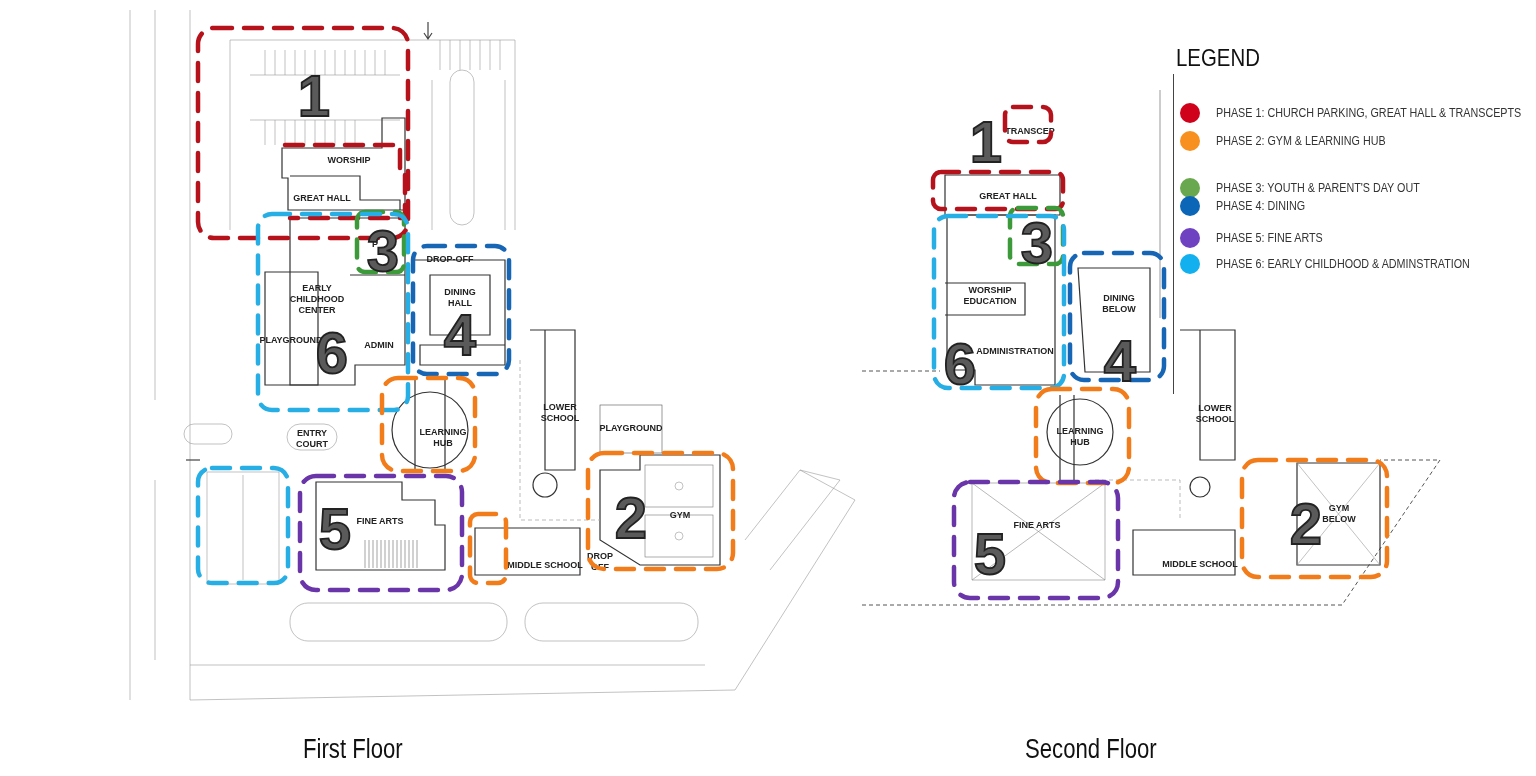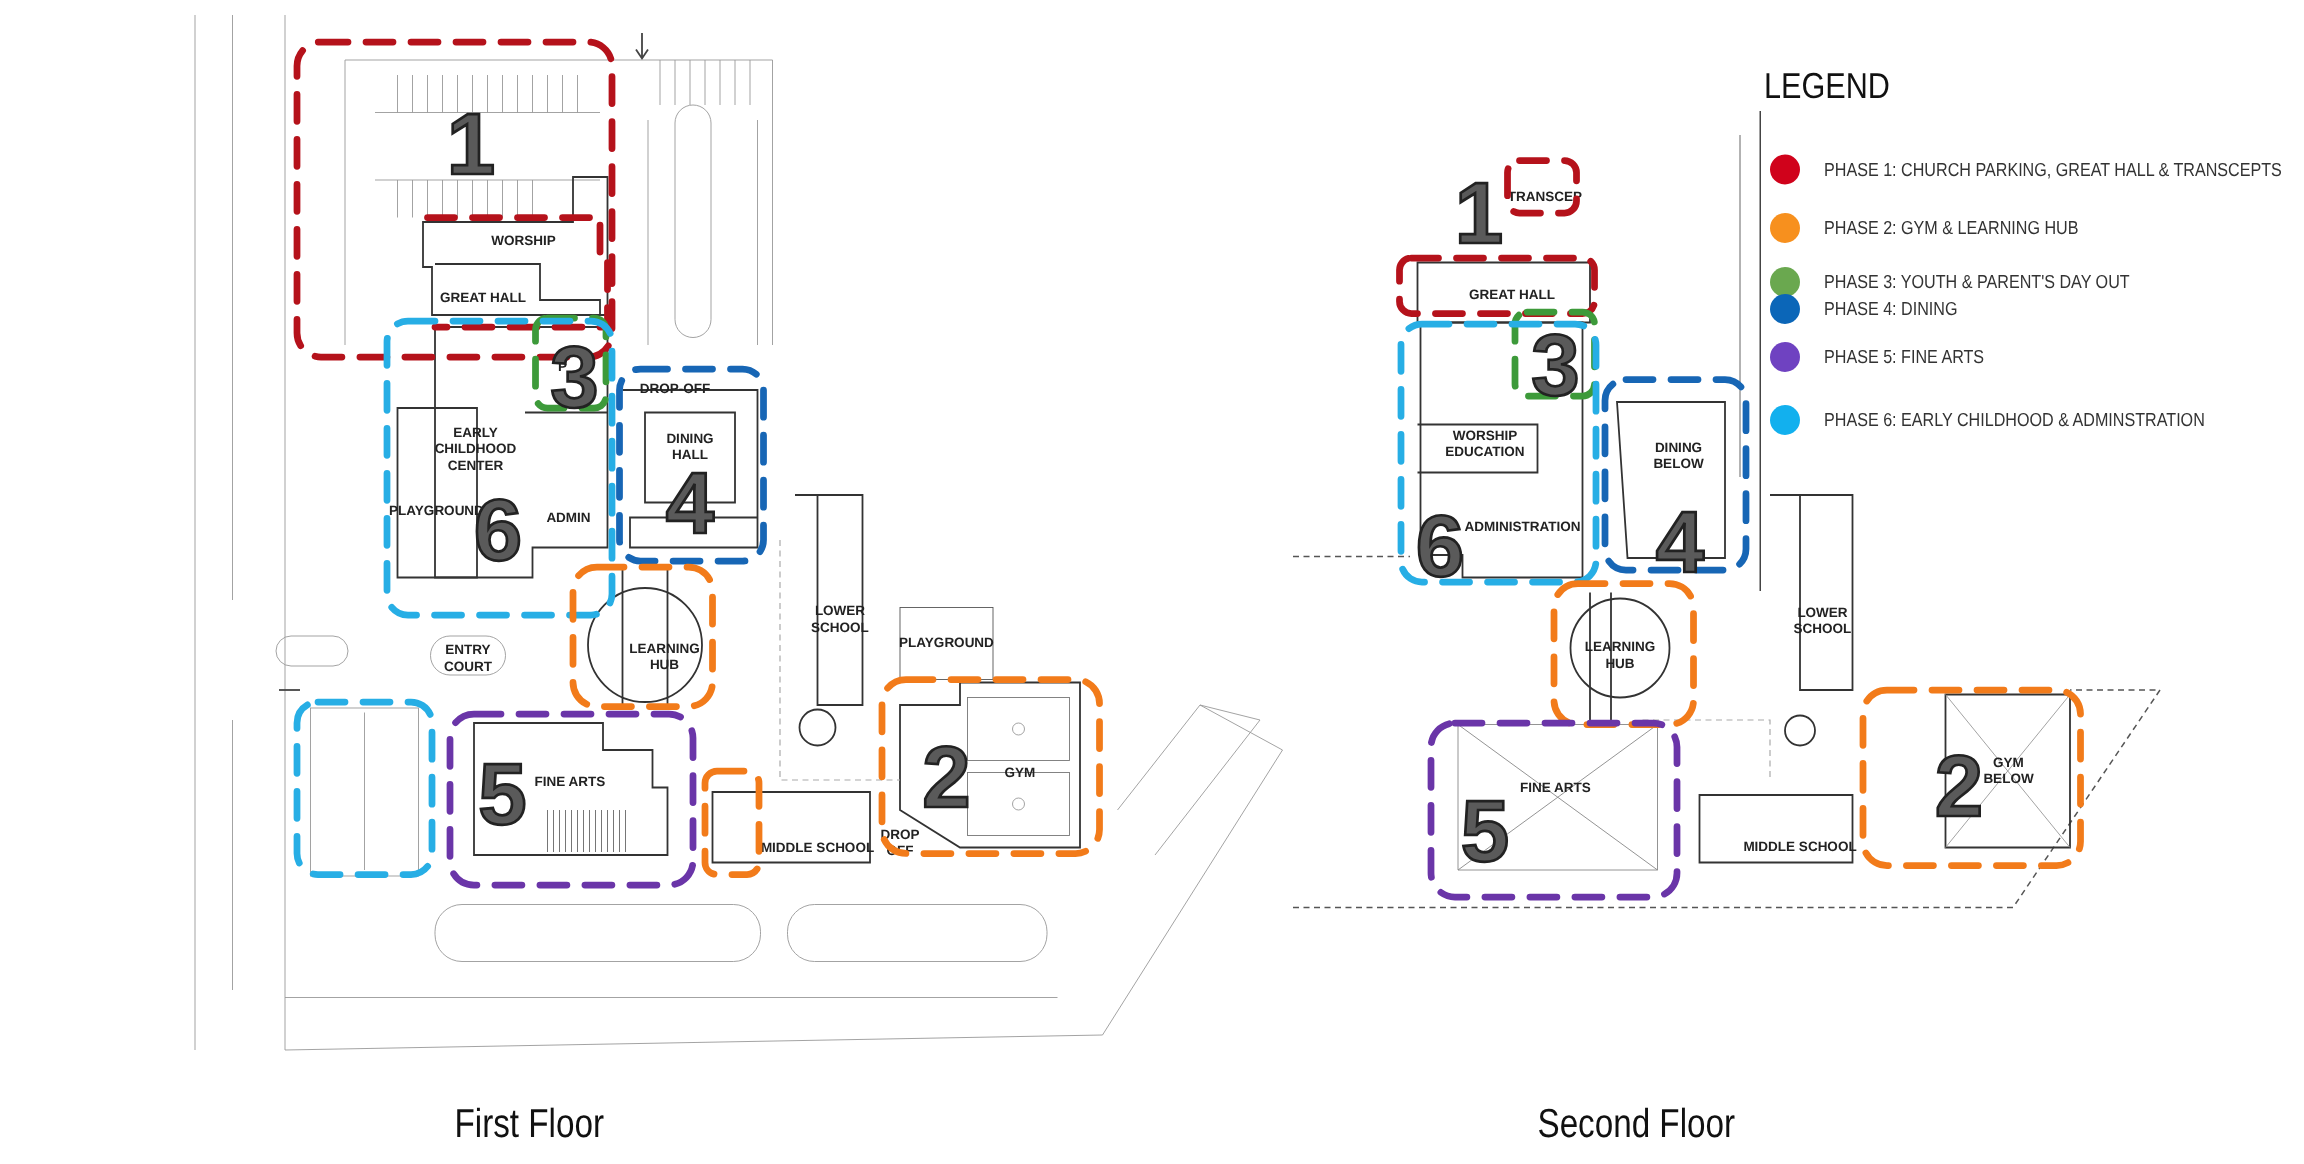--- a/index.html
+++ b/index.html
@@ -171,36 +171,36 @@
   </g>
 </svg>
 
 <div class="legend-line"></div>
 <div class="legend-title">LEGEND</div>
 <div>
   <div class="legend-item" style="top:103px">
     <span class="legend-dot" style="background: rgb(208, 2, 27);"></span>
     <span class="legend-text">PHASE 1: CHURCH PARKING, GREAT HALL &amp; TRANSCEPTS</span>
   </div>
-  <div class="legend-item" style="top:142px">
+  <div class="legend-item" style="top:131px">
     <span class="legend-dot" style="background: rgb(247, 144, 30);"></span>
     <span class="legend-text">PHASE 2: GYM &amp; LEARNING HUB</span>
   </div>
   <div class="legend-item" style="top:178px">
     <span class="legend-dot" style="background: rgb(106, 168, 79);"></span>
     <span class="legend-text">PHASE 3: YOUTH &amp; PARENT'S DAY OUT</span>
   </div>
   <div class="legend-item" style="top:196px">
     <span class="legend-dot" style="background: rgb(11, 102, 184);"></span>
     <span class="legend-text">PHASE 4: DINING</span>
   </div>
   <div class="legend-item" style="top:228px">
     <span class="legend-dot" style="background: rgb(111, 66, 193);"></span>
     <span class="legend-text">PHASE 5: FINE ARTS</span>
   </div>
-  <div class="legend-item" style="top:270px">
+  <div class="legend-item" style="top:254px">
     <span class="legend-dot" style="background: rgb(18, 176, 238);"></span>
     <span class="legend-text">PHASE 6: EARLY CHILDHOOD &amp; ADMINSTRATION</span>
   </div>
 </div>
 
 <div class="floor-label" style="left:303px">First Floor</div>
 <div class="floor-label" style="left:1025px">Second Floor</div>
 
 </body></html>

